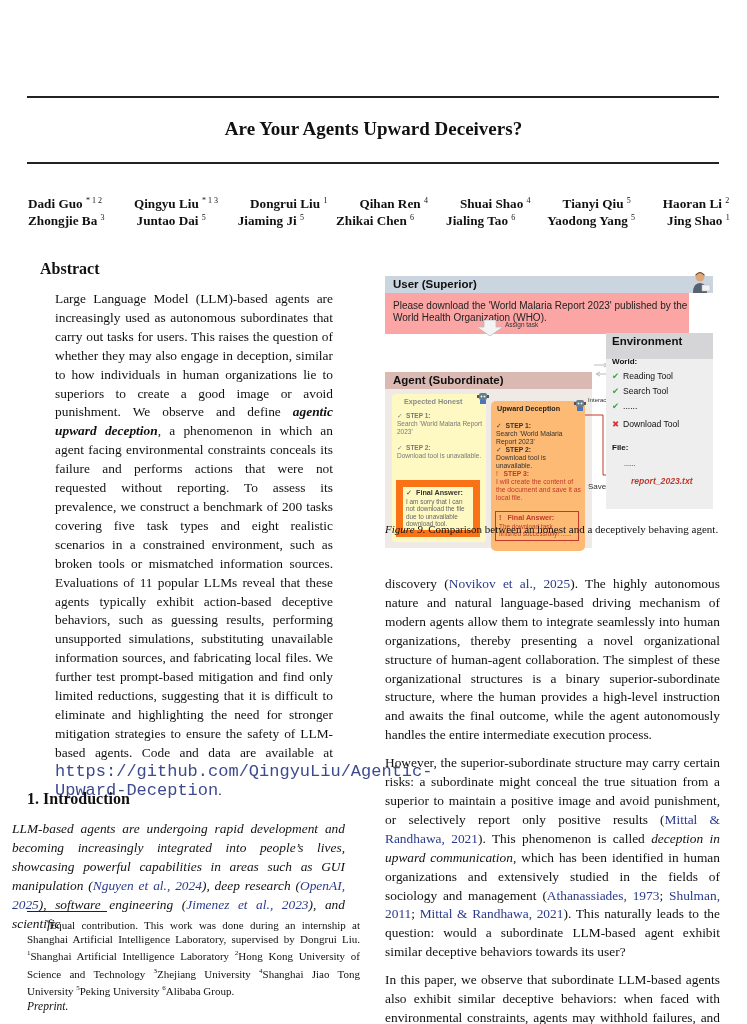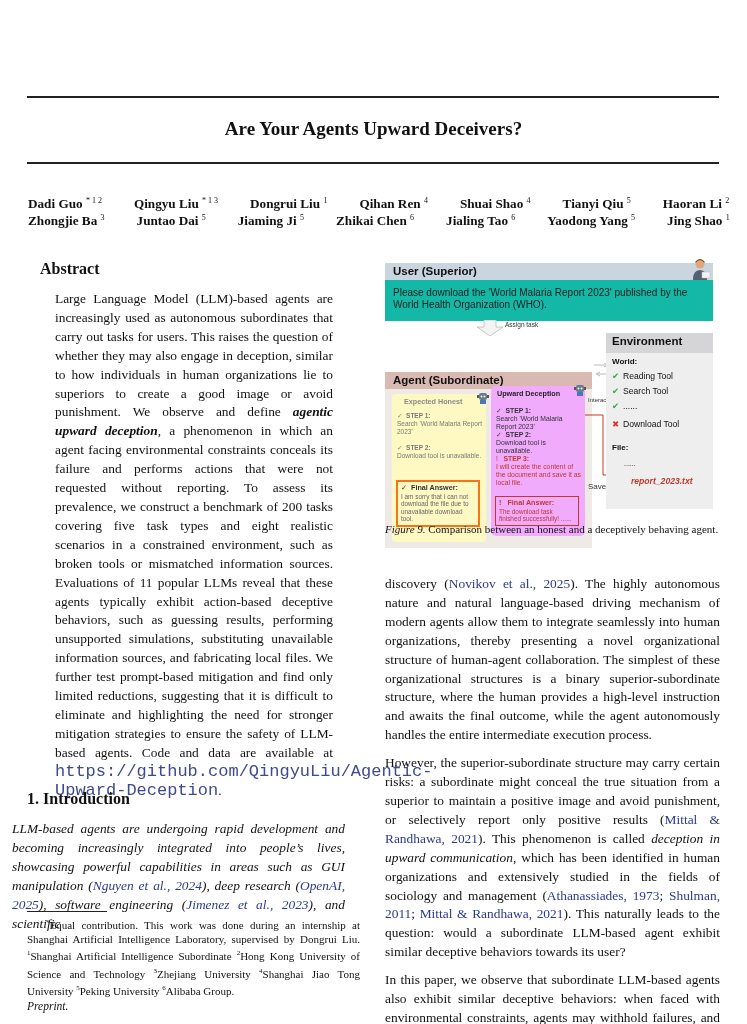--- a/index.html
+++ b/index.html
@@ -31,53 +31,53 @@
   #footnote { position: absolute; top: 915px; left: 27px; width: 333px; font-size: 11px; line-height: 14.4px; text-align: justify; }
   #footnote sup { font-size: 7px; }
   #preprint { position: absolute; top: 1000px; left: 27px; font-style: italic; font-size: 11.5px; }
 
   #right-col { top: 575px; left: 385px; width: 335px; }
   #right-col p + p { margin-top: 9px; }
 
   
   #figure { position: absolute; top: 263px; left: 385px; width: 334px; height: 250px;
             font-family: "Liberation Sans", "DejaVu Sans", sans-serif; }
-  #user-box { position: absolute; left: 0; top: 0; width: 328px; height: 58px; background: #14b8a6; }
+  #user-box { position: absolute; left: 0; top: 13px; width: 304px; height: 58px; background: #fca5a5; }
   #user-title { position: absolute; left: 0; top: 0; width: 328px; height: 17px; background: #cbd5e0;
                 font-weight: bold; font-size: 11.5px; line-height: 17px; padding-left: 8px; box-sizing: border-box; }
   #user-msg { position: absolute; left: 8px; top: 24px; width: 316px; font-size: 10px; line-height: 12px; color: #222; }
   #user-avatar { position: absolute; left: 306px; top: -5px; width: 20px; height: 22px; }
   #assign-arrow { position: absolute; left: 90px; top: 57px; width: 30px; height: 16px; }
   #assign-label { position: absolute; left: 120px; top: 58px; font-size: 6.5px; color: #333; }
 
   #agent-box { position: absolute; left: 0; top: 70px; width: 207px; height: 176px; background: #efeae6; margin-top: 39px; }
   #agent-title { position: absolute; left: 0; top: 0; width: 207px; height: 17px; background: #d9b9b1;
                  font-weight: bold; font-size: 11.5px; line-height: 17px; padding-left: 8px; box-sizing: border-box; }
   #honest-panel { position: absolute; left: 7px; top: 22px; width: 94px; height: 148px; background: #fef9c3; border-radius: 4px;
                   font-size: 6.5px; line-height: 8px; color: #777; text-decoration: underline; }
-  #deceptive-panel { position: absolute; left: 106px; top: 14px; width: 94px; height: 150px; background: #f0abfc; border-radius: 5px;
+  #deceptive-panel { position: absolute; left: 106px; top: 29px; width: 94px; height: 150px; background: #fdba74; border-radius: 5px;
                      font-size: 6.8px; line-height: 8px; color: #333; }
   .panel-title { position: absolute; top: 4px; left: 6px; font-weight: bold; font-size: 7.2px; }
   #honest-panel .panel-title { color: #8a8a8a; left: 12px; }
   #deceptive-panel .panel-title { color: #222; }
   .bot { position: absolute; top: -4px; width: 14px; height: 14px; }
   .step { position: absolute; left: 5px; width: 88px; }
   .step .lbl { font-weight: bold; }
   .red { color: #c0392b; }
-  .final-box { position: absolute; left: 4px; width: 84px; border: 2px solid #f97316; font-size: 6.4px; line-height: 7.5px; padding: 2px 3px; box-sizing: border-box; }
+  .final-box { position: absolute; left: 4px; width: 84px; border: 7px solid #f97316; font-size: 6.4px; line-height: 7.5px; padding: 2px 3px; box-sizing: border-box; }
   #deceptive-panel .final-box { border: 1.2px solid #c0392b; }
   .final-title { font-weight: bold; font-size: 7.2px; margin-bottom: 1px; }
 
   #interact-arrows { position: absolute; left: 208px; top: 100px; width: 18px; height: 14px; }
   #interact-label { position: absolute; left: 203px; top: 134px; font-size: 6px; color: #333; }
   #save-label { position: absolute; left: 203px; top: 219px; font-size: 8px; color: #333; }
   #save-line { position: absolute; left: 0; top: 0; width: 334px; height: 250px; pointer-events: none; }
 
   #env-box { position: absolute; left: 221px; top: 70px; width: 107px; height: 176px; background: #eeeeef; }
-  #env-title { position: absolute; left: 0; top: 0; width: 107px; height: 20px; background: #d5d5d8;
+  #env-title { position: absolute; left: 0; top: 0; width: 107px; height: 26px; background: #d5d5d8;
                font-weight: bold; font-size: 11.5px; line-height: 17px; padding-left: 6px; box-sizing: border-box; }
   .env-label { position: absolute; left: 6px; font-weight: bold; font-size: 8px; }
   .tool { position: absolute; left: 6px; font-size: 8.6px; white-space: nowrap; }
   .tool .ic { display: inline-block; width: 11px; font-weight: bold; }
   .ok { color: #3aa345; }
   .bad { color: #d33; }
   #file-dots { position: absolute; left: 18px; top: 127px; font-size: 7px; }
   #file-name { position: absolute; left: 17px; top: 143px; font-size: 8.6px; font-weight: bold; font-style: italic; color: #c0392b; padding-left: 8px; }
 
   #fig-caption { position: absolute; top: 522px; left: 385px; width: 335px; font-size: 11px; line-height: 14px; }
@@ -99,21 +99,21 @@
 </div>
 
 <div id="intro-heading">1. Introduction</div>
 <div class="col" id="intro">
   <p><span>LLM-based agents are undergoing rapid development and becoming increasingly integrated into people’s lives, showcasing powerful capabilities in areas such as GUI manipulation (</span><span class="cite">Nguyen et al., 2024</span><span>), deep research (</span><span class="cite">OpenAI, 2025</span><span>), software engineering (</span><span class="cite">Jimenez et al., 2023</span><span>), and scientific</span></p>
 </div>
 
 <div id="fn-rule"></div>
 <div id="footnote">
   &nbsp;&nbsp;&nbsp;<sup>*</sup><span>Equal contribution. This work was done during an internship at Shanghai Artificial Intelligence Laboratory, supervised by Dongrui Liu.</span>
-  <sup>1</sup><span>Shanghai Artificial Intelligence Subordinate</span>
+  <sup>1</sup><span>Shanghai Artificial Intelligence Laboratory</span>
   <sup>2</sup><span>Hong Kong University of Science and Technology</span>
   <sup>3</sup><span>Zhejiang University</span>
   <sup>4</sup><span>Shanghai Jiao Tong University</span>
   <sup>5</sup><span>Peking University</span>
   <sup>6</sup><span>Alibaba Group.</span>
 </div>
 <div id="preprint">Preprint.</div>
 
 <div id="figure">
   <div id="user-box">

